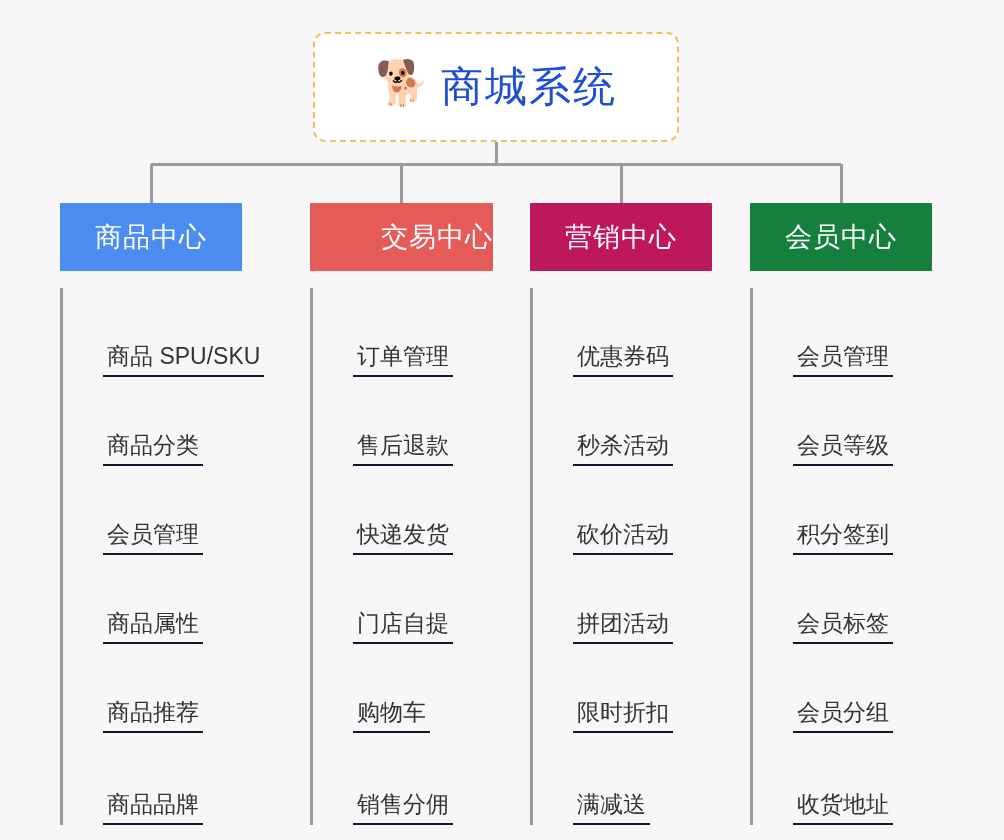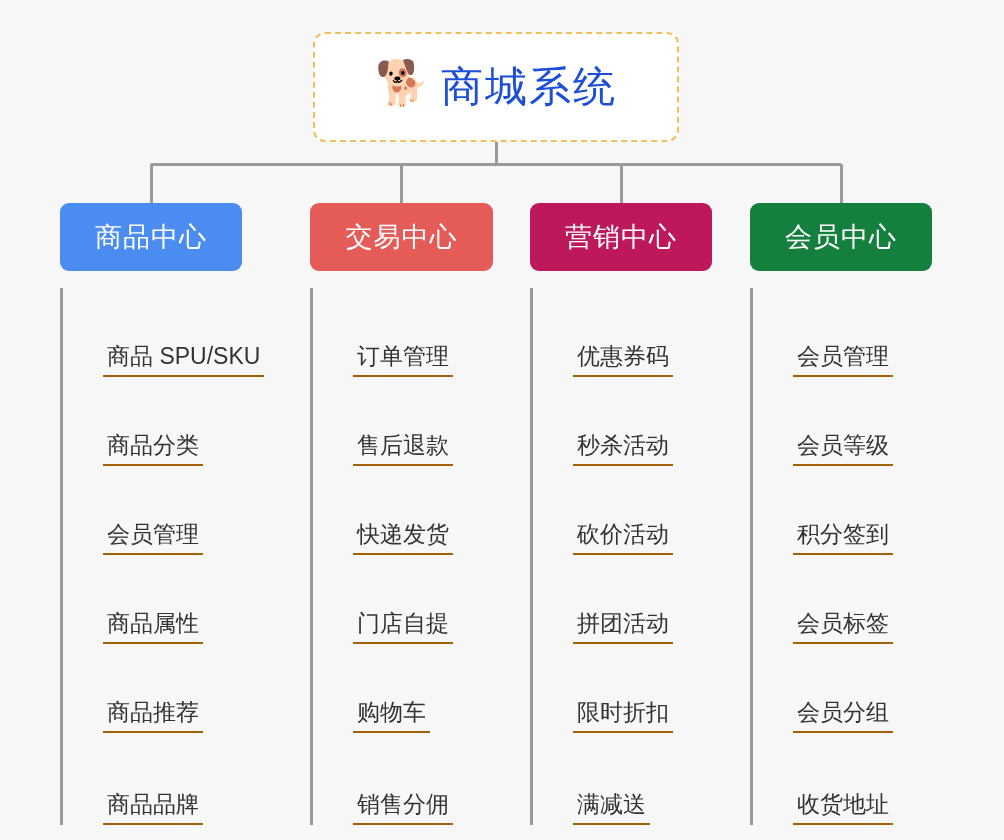--- a/index.html
+++ b/index.html
@@ -71,32 +71,32 @@
     position: absolute;
     top: 0;
   }
   .col-0 { left: 60px;  width: 230px; }
   .col-1 { left: 310px; width: 210px; }
   .col-2 { left: 530px; width: 210px; }
   .col-3 { left: 750px; width: 210px; }
 
   .category-box {
     height: 68px;
-    border-radius: 9px;
+    border-radius: 1px;
     display: flex;
     align-items: center;
     justify-content: center;
     color: #ffffff;
     font-size: 27px;
     letter-spacing: 1px;
     white-space: nowrap;
     box-sizing: border-box;
   }
   .cat-0 { width: 182px; background: #4a8cf0; }
-  .cat-1 { width: 183px; background: #e55b58; }
+  .cat-1 { width: 183px; background: #e55b58; justify-content: flex-end; }
   .cat-2 { width: 182px; background: #be185d; }
   .cat-3 { width: 182px; background: #15803d; }
 
   
   .leaf-list {
     position: relative;
     margin-top: 17px;
     padding-left: 4px;
     border-left: 3px solid #9a9a9a;
   }
@@ -108,21 +108,21 @@
     padding-left: 36px;
     box-sizing: border-box;
   }
   .leaf-item:last-child { height: 92px; }
 
   .leaf-label {
     font-size: 23px;
     color: #333333;
     white-space: nowrap;
     padding: 0 4px 6px 4px;
-    border-bottom: 2px solid #a16207;
+    border-bottom: 2px solid #0f172a;
     line-height: 1.1;
   }
 </style>
 </head>
 <body>
 
 <div id="mindmap">
 
   <div class="root-node">
     <span class="root-emoji">🐕</span>

